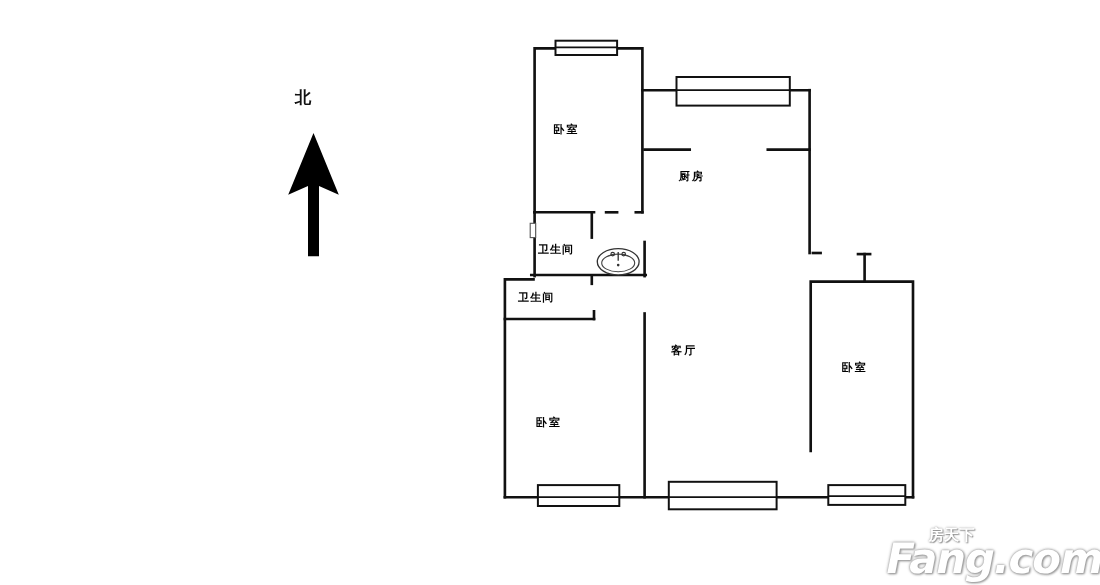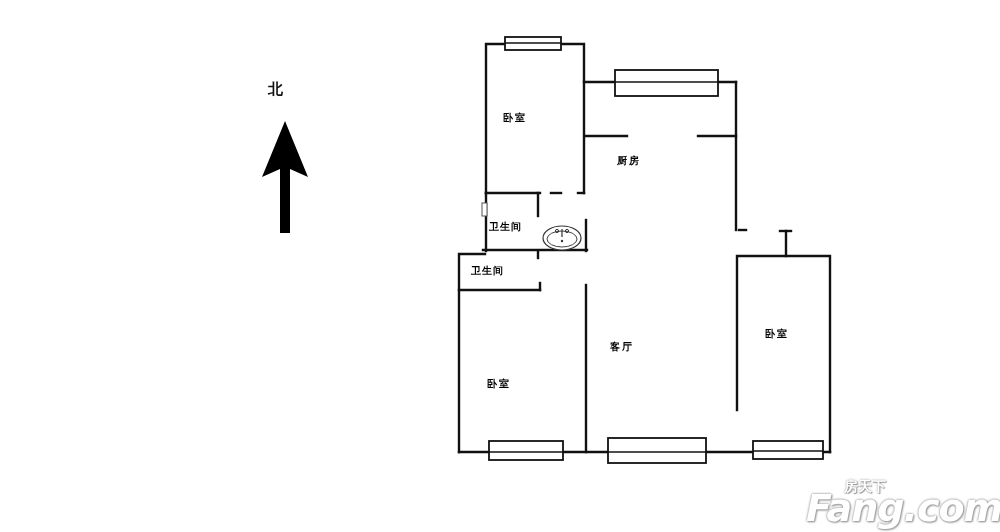--- a/index.html
+++ b/index.html
@@ -97,20 +97,20 @@
     <line class="winmid" x1="753" y1="451" x2="823" y2="451"></line>
   </g>
 </svg>
 
 <div class="north" style="left:268px; top:80px;">北</div>
 
 <div class="lbl" style="left:503px; top:111px;">卧室</div>
 <div class="lbl" style="left:617px; top:112px;margin-top:42px;">厨房</div>
 <div class="lbl" style="left:489px; top:220px; letter-spacing:1px;">卫生间</div>
 <div class="lbl" style="left:471px; top:264px; letter-spacing:1px;">卫生间</div>
-<div class="lbl" style="left:610px; top:340px;text-align:right;">客厅</div>
+<div class="lbl" style="left:610px; top:312px;text-align:right;">客厅</div>
 <div class="lbl" style="left:765px; top:327px;">卧室</div>
 <div class="lbl" style="left:487px; top:377px;">卧室</div>
 
 <div class="logo">
   <span class="logo-main">Fang.com</span>
   <span class="logo-cn">房天下</span>
 </div>
 
 </body></html>

